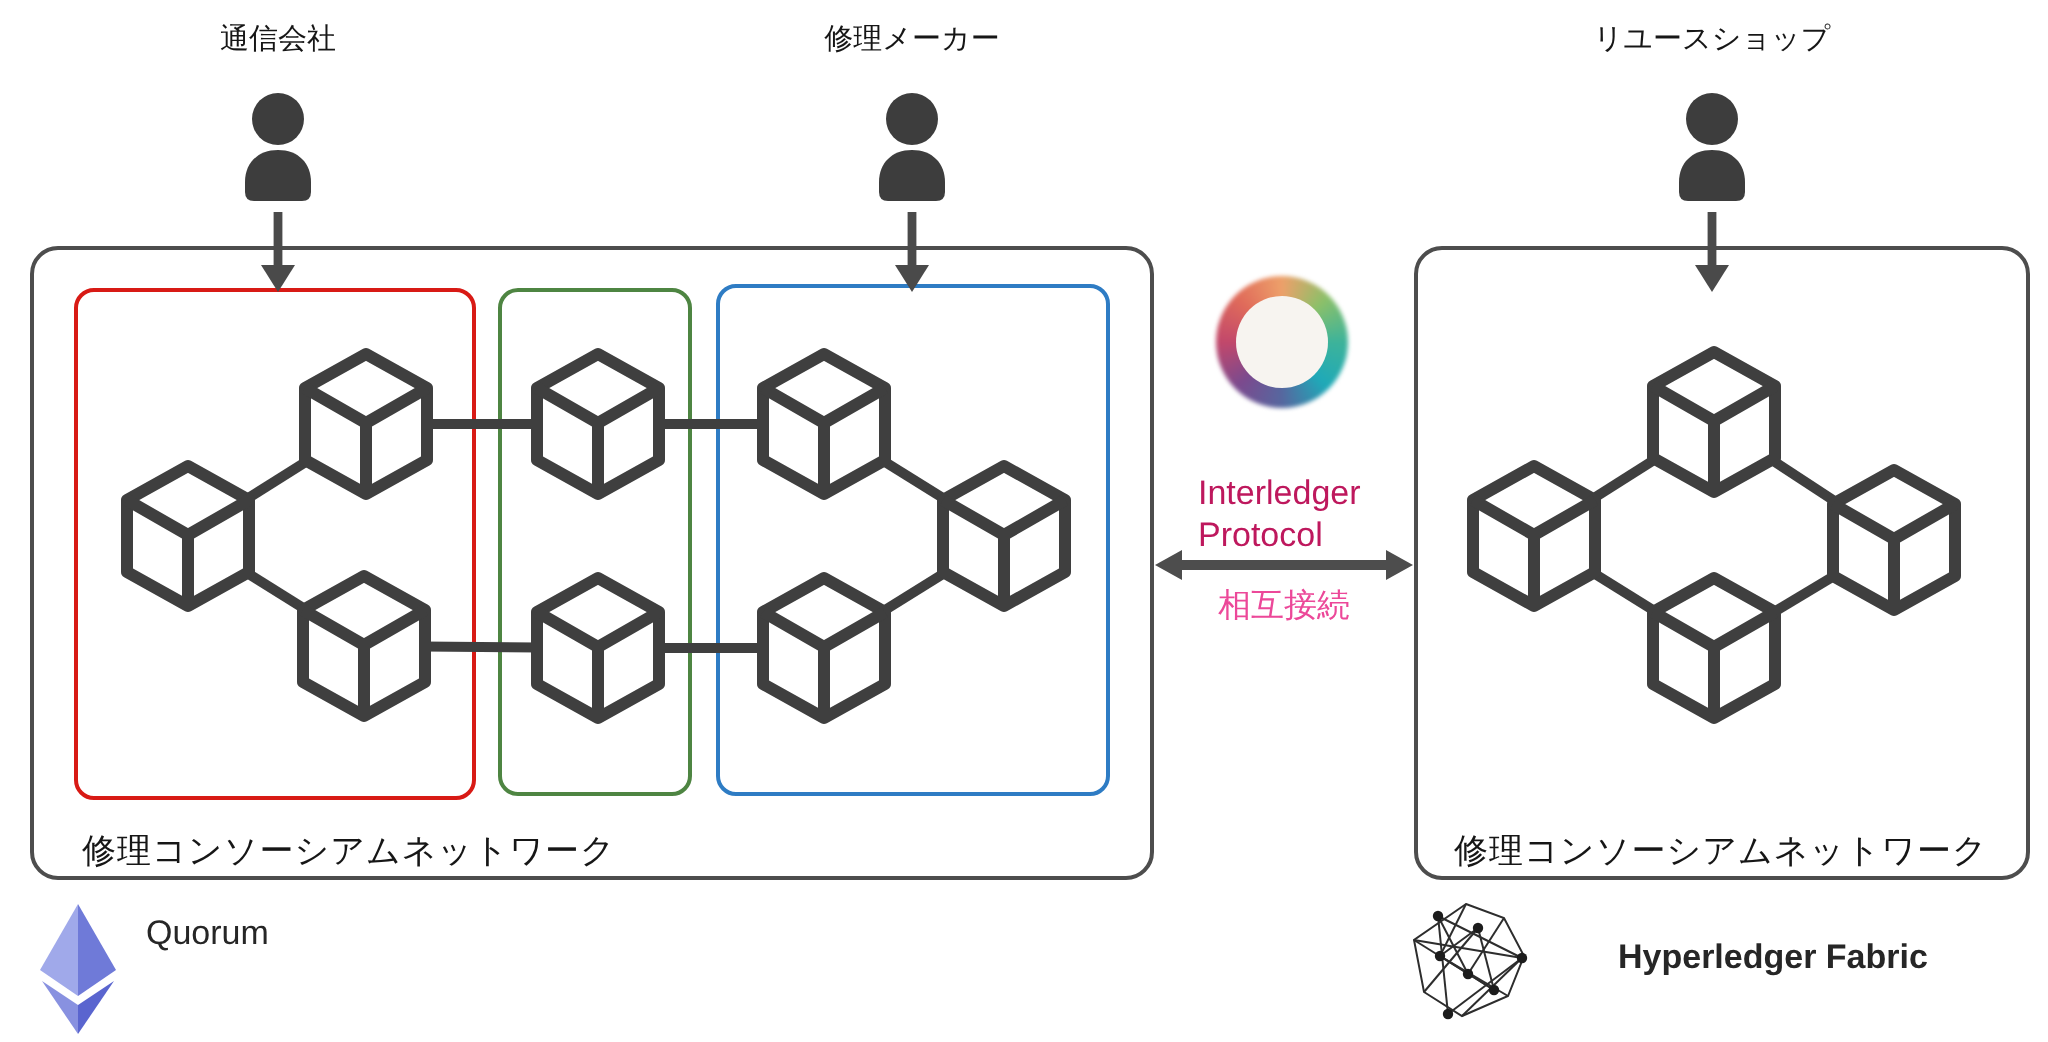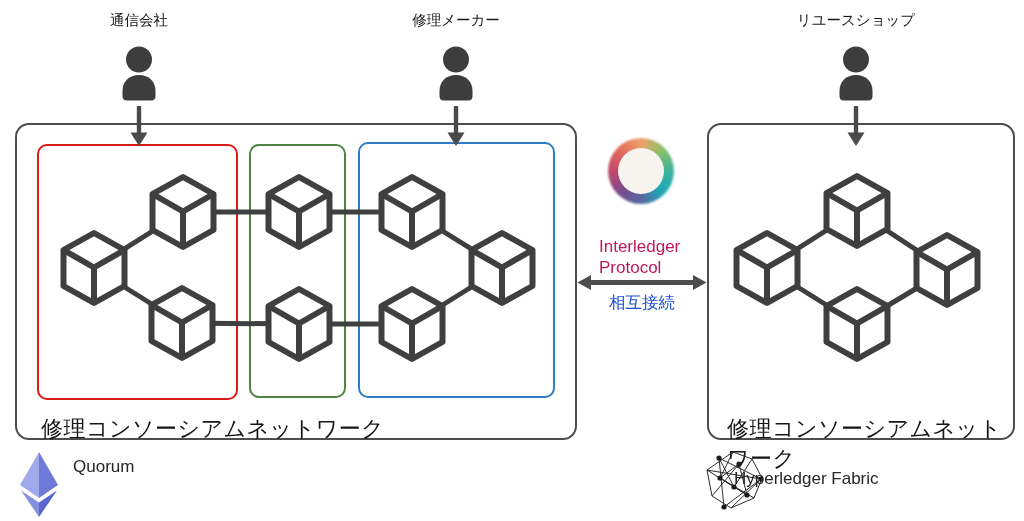--- a/index.html
+++ b/index.html
@@ -23,44 +23,44 @@
     position:absolute; border:2.6px solid #888; border-radius:10px; background:transparent;
     box-sizing:border-box;
   }
   #sub-red   { left:37px;  top:144px; width:201px; height:256px; }
   #sub-green { left:249px; top:144px; width:97px;  height:254px; }
   #sub-blue  { left:358px; top:142px; width:197px; height:256px; }
 
   #nodes-layer { position:absolute; left:0; top:0; }
   .edge { stroke:#3f3f3f; stroke-width:5; }
 
-  .net-label { position:absolute; font-size:22px; letter-spacing:0.5px; color:#161616; }
+  .net-label { position:absolute; font-size:17px; letter-spacing:0.5px; color:#161616; }
   #left-net-label  { left:41px;  top:414px; }
   #right-net-label { left:727px; top:414px; }
 
   
   .actor { position:absolute; top:10px; width:140px; display:flex; flex-direction:column; align-items:center; }
   .actor-label { font-size:14.5px; height:20px; line-height:20px; color:#161616; white-space:nowrap; }
   .person { width:40px; height:57px; margin-top:16px; }
   .down-arrow { width:18px; height:40px; margin-top:3px; }
 
   
   .ilp-logo { position:absolute; left:608px; top:138px; width:66px; height:66px; }
   .ilp-logo .ring { position:absolute; inset:0; border-radius:50%; filter:blur(1px); }
   .ilp-logo .hole { position:absolute; inset:10px; border-radius:50%; background:#f7f4f0; }
   .ilp-text { position:absolute; left:599px; top:204px; font-size:17px; line-height:21px; color:#be185d;margin-top:32px; }
   .dbl-arrow { position:absolute; left:577px; top:274px; width:130px; height:17px; }
-  .interconnect { position:absolute; left:577px; top:292px; width:130px; text-align:center; font-size:16.5px; color:#1d4ed8; }
+  .interconnect { position:absolute; left:577px; top:292px; width:130px; text-align:center; font-size:16.5px; color:#ec4899; }
 
   
   .platform-label { position:absolute; font-size:17px; color:#262626; white-space:nowrap; }
   #quorum-logo { position:absolute; left:17px; top:451px; width:44px; height:66px; }
   #quorum-label { left:73px; top:457px; }
   #hf-logo { position:absolute; left:704px; top:449px; width:62px; height:62px; }
-  #hf-label { left:734px; top:469px; }
+  #hf-label { left:809px; top:469px;font-weight:bold; }
 </style>
 </head>
 <body>
 
 <svg width="0" height="0" style="position:absolute" aria-hidden="true">
   <defs>
     <symbol id="cube-sym" viewBox="0 0 72 80">
       <polygon points="36,5 66.5,22 66.5,58 36,75 5.5,58 5.5,22" fill="#ffffff" stroke="#3f3f3f" stroke-width="6" stroke-linejoin="round"></polygon>
       <polyline points="5.5,22 36,39.5 66.5,22" fill="none" stroke="#3f3f3f" stroke-width="6" stroke-linejoin="round"></polyline>
       <line x1="36" y1="39.5" x2="36" y2="75" stroke="#3f3f3f" stroke-width="6"></line>

